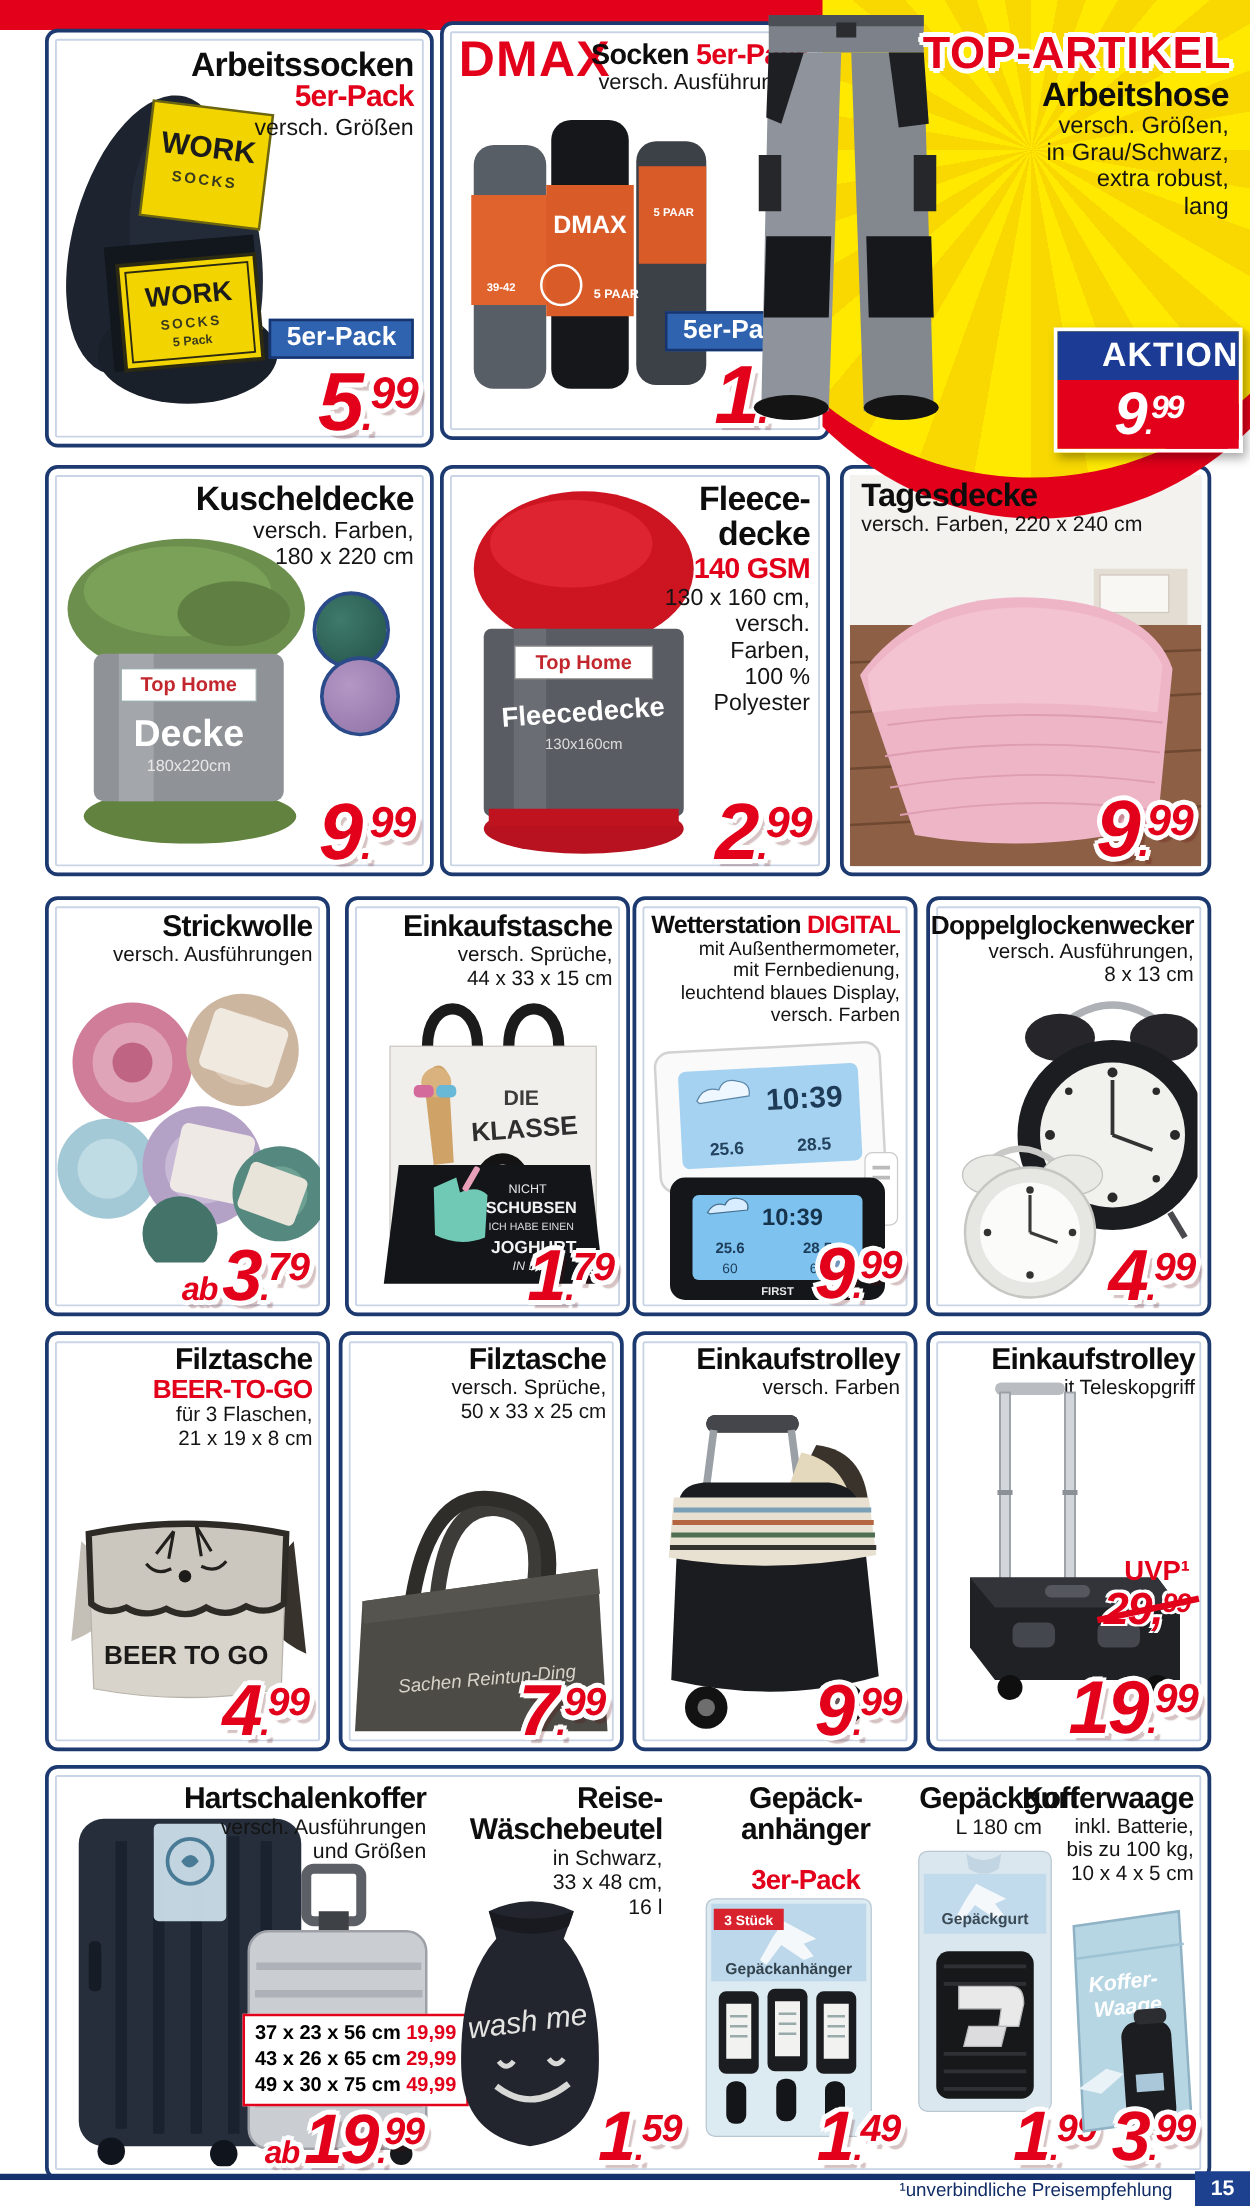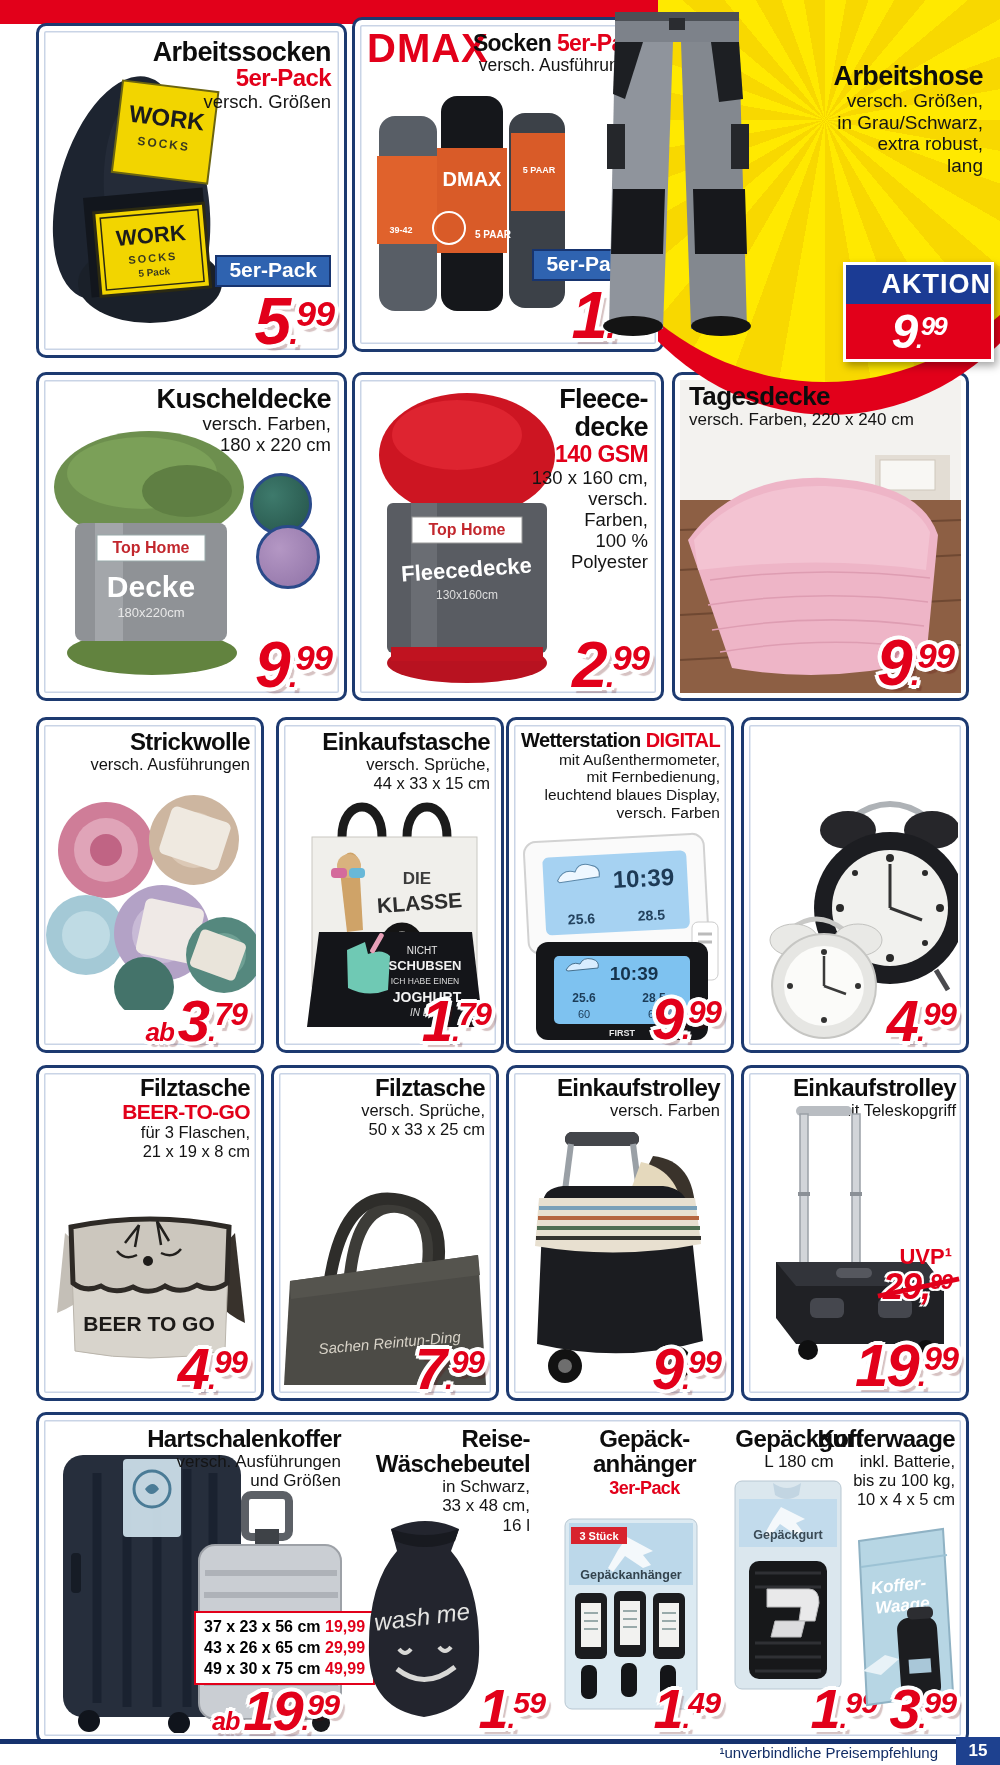--- a/index.html
+++ b/index.html
@@ -180,20 +180,21 @@
     <path d="M108 38 L166 38 L174 325 L118 325 Z" fill="#83888f"></path>
     <path d="M42 38 L70 38 L52 95 L40 90 Z" fill="#1d1f23"></path>
     <path d="M138 38 L166 38 L170 95 L146 98 Z" fill="#1d1f23"></path>
     <path d="M40 185 L92 185 L90 250 L38 250 Z" fill="#17181c"></path>
     <path d="M120 185 L172 185 L174 250 L122 250 Z" fill="#17181c"></path>
     <rect x="34" y="120" width="18" height="45" fill="#25272b"></rect>
     <rect x="158" y="120" width="18" height="45" fill="#25272b"></rect>
     <ellipse cx="60" cy="322" rx="30" ry="10" fill="#141414"></ellipse>
     <ellipse cx="148" cy="322" rx="30" ry="10" fill="#141414"></ellipse>
   </svg>
+  <div class="abs tr" style="left:700px;top:24px;width:285px;z-index:6;color:#e2001a;font-weight:bold;font-size:36px;letter-spacing:0.5px;line-height:1;text-shadow:-3px -3px 0 #fff,3px -3px 0 #fff,-3px 3px 0 #fff,3px 3px 0 #fff,0 -4px 0 #fff,0 4px 0 #fff,-4px 0 0 #fff,4px 0 0 #fff;">TOP-ARTIKEL</div>
   <div class="abs tr" style="left:715px;top:62px;width:268px;z-index:6;">
     <div class="t" style="font-size:27px;">Arbeitshose</div>
     <div class="d" style="font-size:19px;">
       <span>versch. Größen,</span><br>
       <span>in Grau/Schwarz,</span><br>
       <span>extra robust,</span><br>
       <span>lang</span>
     </div>
   </div>
   <div class="abs" style="left:843px;top:262px;width:145px;z-index:6;border:3px solid #fff;box-shadow:3px 4px 8px rgba(0,0,0,.35);">
@@ -283,20 +284,24 @@
       <text x="70" y="172" font-size="12" font-weight="bold" fill="#1c3c58" text-anchor="middle">25.6</text>
       <text x="140" y="172" font-size="12" font-weight="bold" fill="#1c3c58" text-anchor="middle">28.5</text>
       <text x="70" y="188" font-size="11" fill="#1c3c58" text-anchor="middle">60</text>
       <text x="140" y="188" font-size="11" fill="#1c3c58" text-anchor="middle">68</text>
       <text x="108" y="206" font-size="9" font-weight="bold" fill="#e8e8e8" text-anchor="middle">FIRST</text>
     </svg>
     <div class="price" style="right:10px;bottom:4px;font-size:58px;"><span class="pw">9</span><span class="psep">.</span><span class="pc">99</span></div>
   </div>
 
   <div class="box" style="left:741px;top:717px;width:222px;height:330px;">
+    <div class="abs tr" style="right:11px;top:10px;">
+      <div class="t" style="font-size:21px;">Doppelglockenwecker</div>
+      <div class="d" style="font-size:16.5px;"><span>versch. Ausführungen,</span><br><span>8 x 13 cm</span></div>
+    </div>
     <svg class="abs" style="left:8px;top:70px;" width="206" height="250" viewBox="0 0 206 250">
       <path d="M100 28 Q138 0 176 28" stroke="#aeb2b6" stroke-width="6" fill="none"></path>
       <ellipse cx="96" cy="40" rx="28" ry="19" fill="#26262a"></ellipse>
       <ellipse cx="180" cy="40" rx="28" ry="19" fill="#26262a"></ellipse>
       <circle cx="138" cy="118" r="76" fill="#1c1d21"></circle>
       <circle cx="138" cy="118" r="58" fill="#f1f1ee"></circle>
       <g stroke="#333" stroke-width="3">
           <line x1="138" y1="118" x2="138" y2="74"></line>
           <line x1="138" y1="118" x2="170" y2="130"></line>
         </g>
@@ -478,21 +483,21 @@
       <path d="M44 22 Q78 34 112 22 L108 34 Q78 46 48 34 Z" fill="#181a20"></path>
       <text x="76" y="118" font-size="24" font-style="italic" fill="#e4e4e2" text-anchor="middle" transform="rotate(-7 76 118)" font-family="'DejaVu Serif', serif">wash me</text>
       <path d="M52 142 q6 8 12 0" stroke="#d8d8d6" stroke-width="4" fill="none"></path>
       <path d="M92 140 q6 8 12 0" stroke="#d8d8d6" stroke-width="4" fill="none"></path>
       <path d="M50 162 q28 22 58 -2" stroke="#d8d8d6" stroke-width="5" fill="none"></path>
     </svg>
     <div class="price tr" style="left:376px;width:130px;bottom:6px;font-size:56px;"><span class="pw">1</span><span class="psep">.</span><span class="pc">59</span></div>
 
     <div class="abs tc" style="left:538px;top:12px;width:135px;">
       <div class="t" style="font-size:24px;"><span>Gepäck-</span><br><span>anhänger</span></div>
-      <div class="t red" style="font-size:18px;margin-top:2px;">3er-Pack</div>
+      <div class="t red" style="font-size:22px;margin-top:16px;">3er-Pack</div>
     </div>
     <svg class="abs" style="left:518px;top:100px;" width="148" height="200" viewBox="0 0 148 200">
       <rect x="8" y="4" width="132" height="190" rx="7" fill="#dceaf2" stroke="#b8c7d2"></rect>
       <rect x="12" y="8" width="124" height="62" fill="#bcd8ea"></rect>
       <path d="M70 22 l26 14 l-10 4 l8 10 l-8 3 l-18 -12 l-12 16 l-5 -4 l10 -18 Z" fill="#f4f8fb"></path>
       <rect x="14" y="12" width="56" height="17" fill="#d8232e"></rect>
       <text x="42" y="25" font-size="11" font-weight="bold" fill="#fff" text-anchor="middle">3 Stück</text>
       <text x="74" y="64" font-size="12.5" font-weight="bold" fill="#33434e" text-anchor="middle">Gepäckanhänger</text>
       <g>
         <rect x="18" y="78" width="32" height="66" rx="6" fill="#1b1c1f"></rect>

